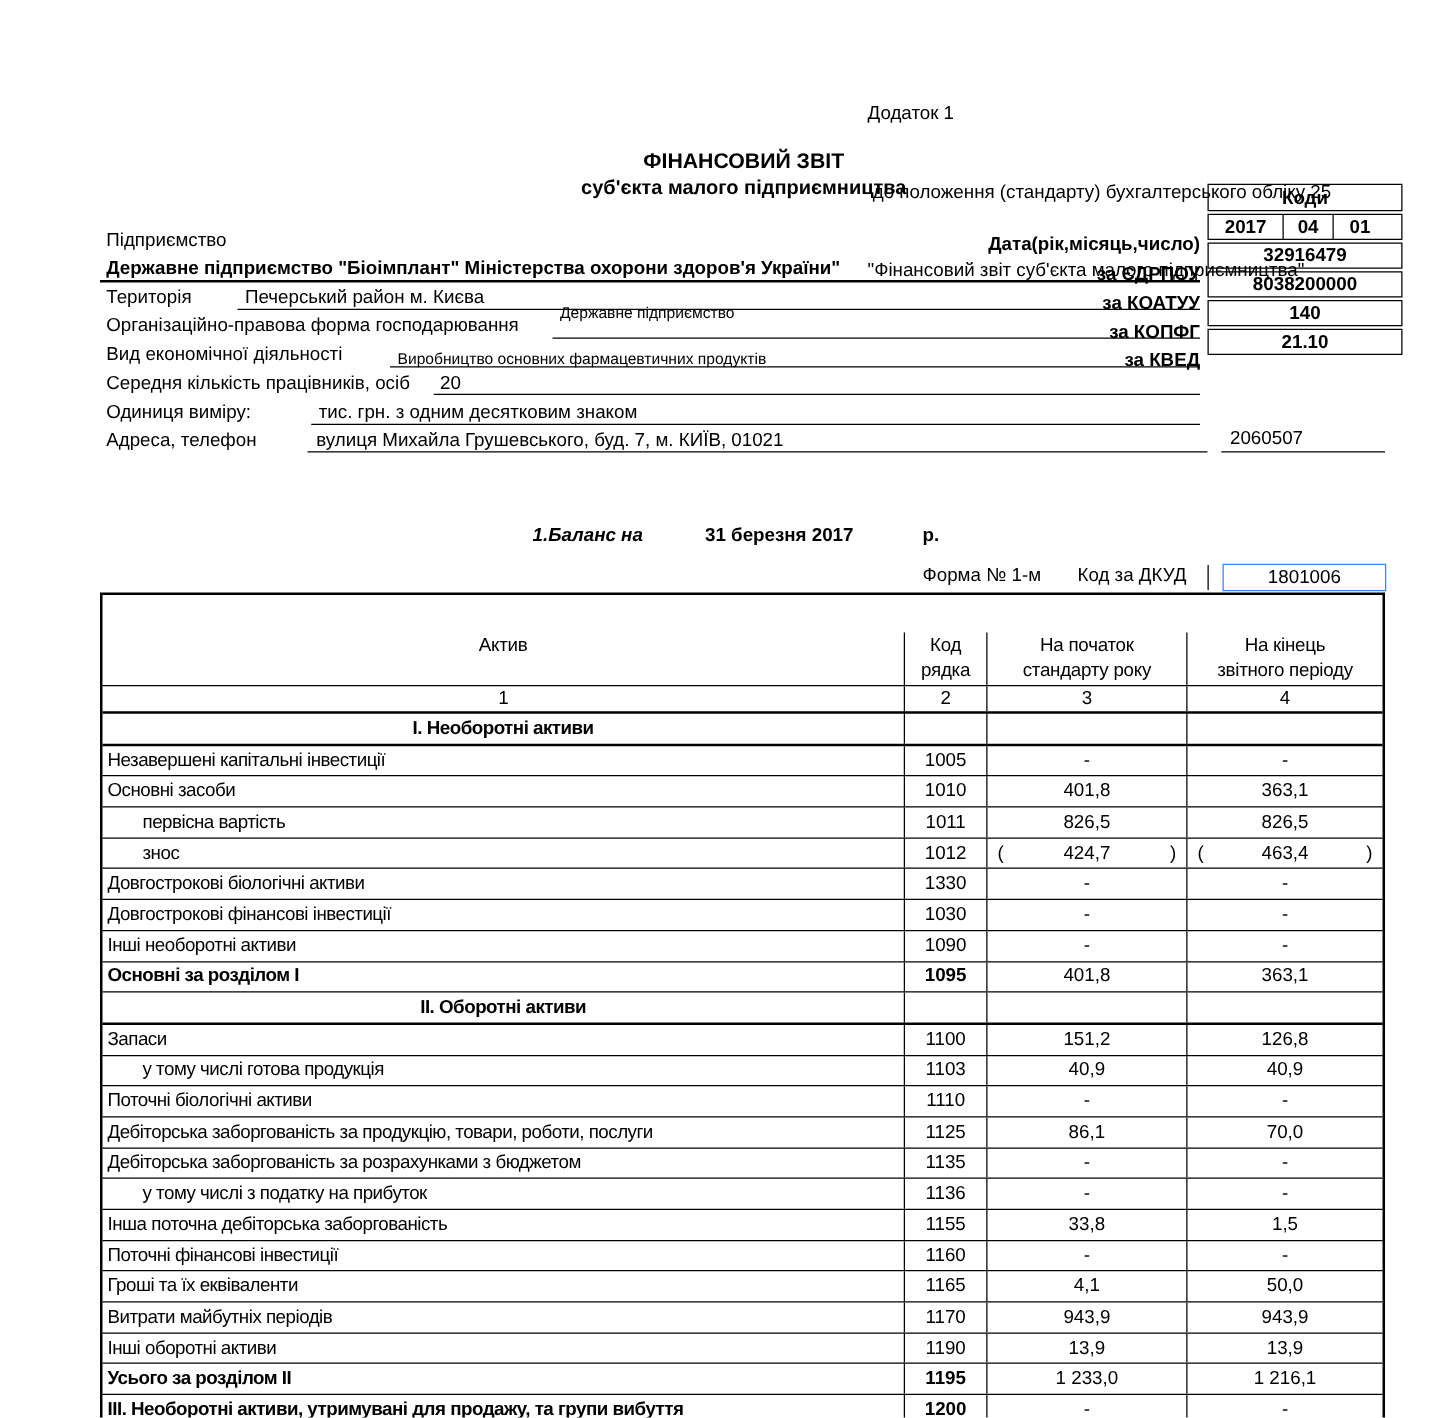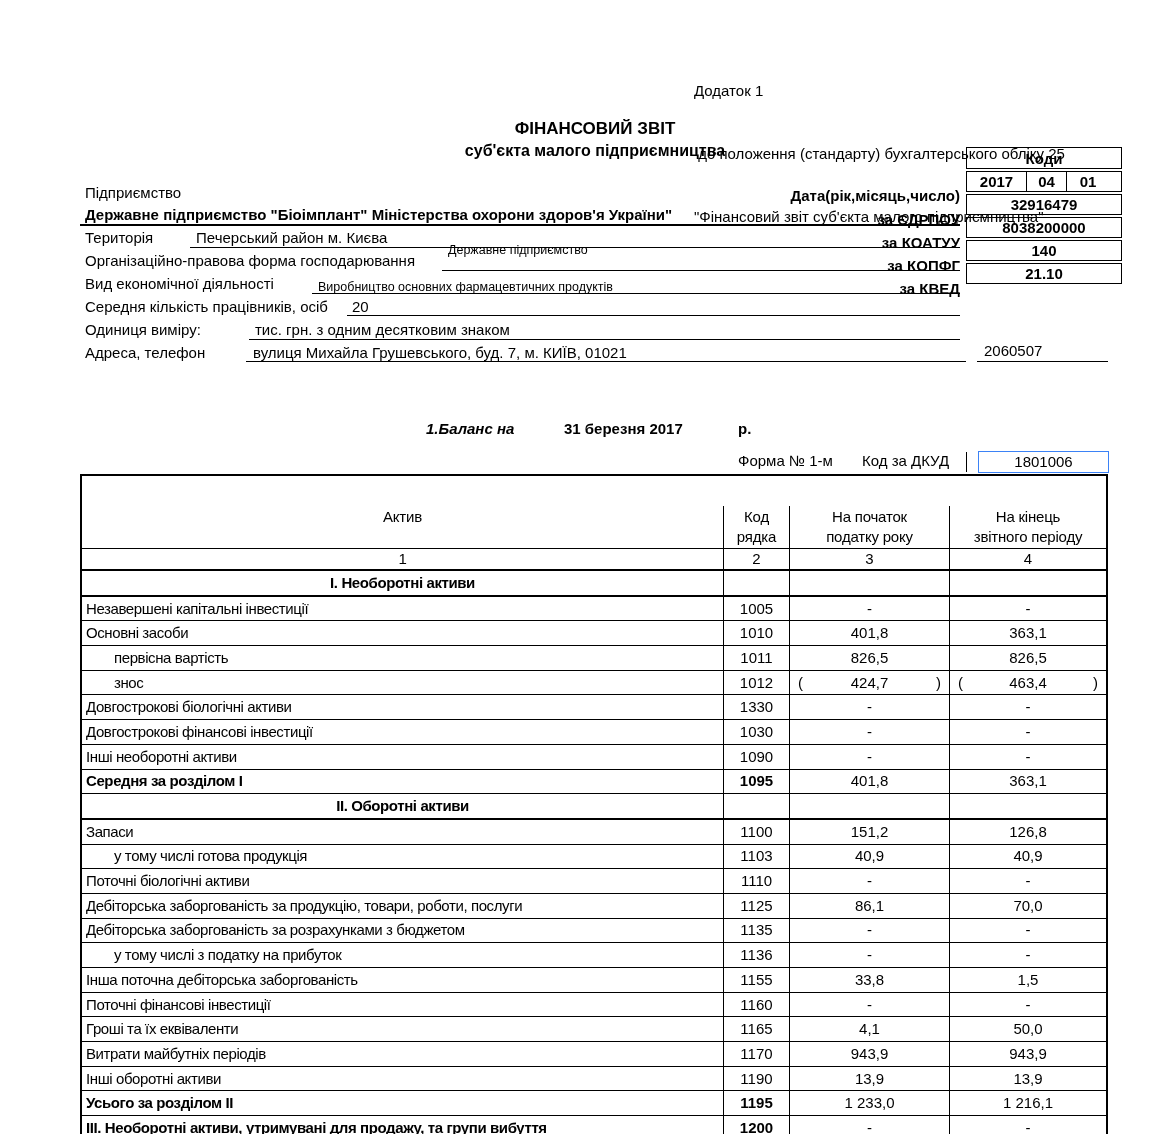--- a/index.html
+++ b/index.html
@@ -137,21 +137,21 @@
   <div class="trow head">
     <div class="tc lab hc">
         <span>Актив</span>
       </div>
     <div class="tc code hc">
         <span>Код</span>
         <span>рядка</span>
       </div>
     <div class="tc val hc">
         <span>На початок</span>
-        <span>податку року</span>
+        <span>стандарту року</span>
       </div>
     <div class="tc val hc">
         <span>На кінець</span>
         <span>звітного періоду</span>
       </div>
   </div>
   <div class="trow nums thick">
     <div class="tc lab">1</div>
     <div class="tc code">2</div>
     <div class="tc val">3</div>
@@ -208,21 +208,21 @@
         <div class="tc val">-</div>
         <div class="tc val">-</div>
       </div>
       <div class="trow item">
         <div class="tc lab">Інші необоротні активи</div>
         <div class="tc code">1090</div>
         <div class="tc val">-</div>
         <div class="tc val">-</div>
       </div>
       <div class="trow total">
-        <div class="tc lab">Середня за розділом І</div>
+        <div class="tc lab">Основні за розділом І</div>
         <div class="tc code">1095</div>
         <div class="tc val">401,8</div>
         <div class="tc val">363,1</div>
       </div>
       <div class="trow section thick">
         <div class="tc lab">ІІ. Оборотні активи</div>
         <div class="tc code"></div>
         <div class="tc val"></div>
         <div class="tc val"></div>
       </div>

